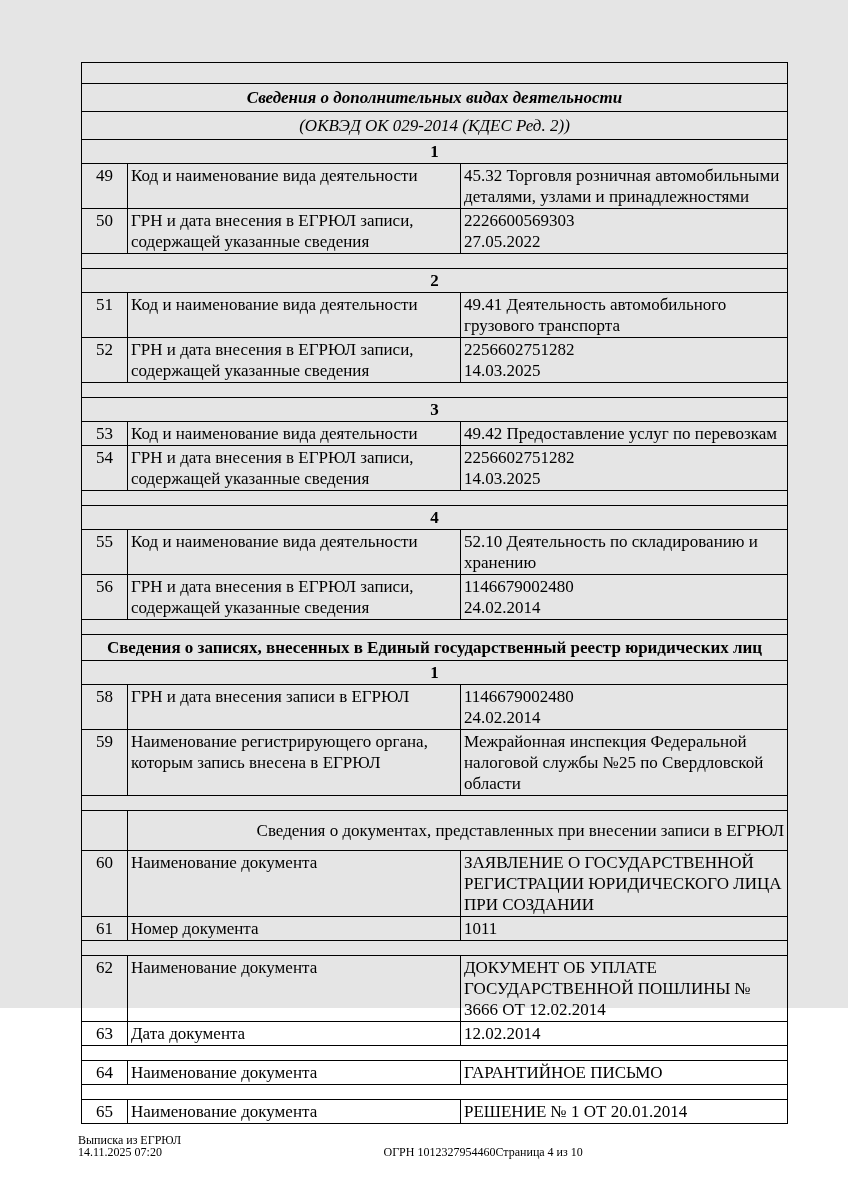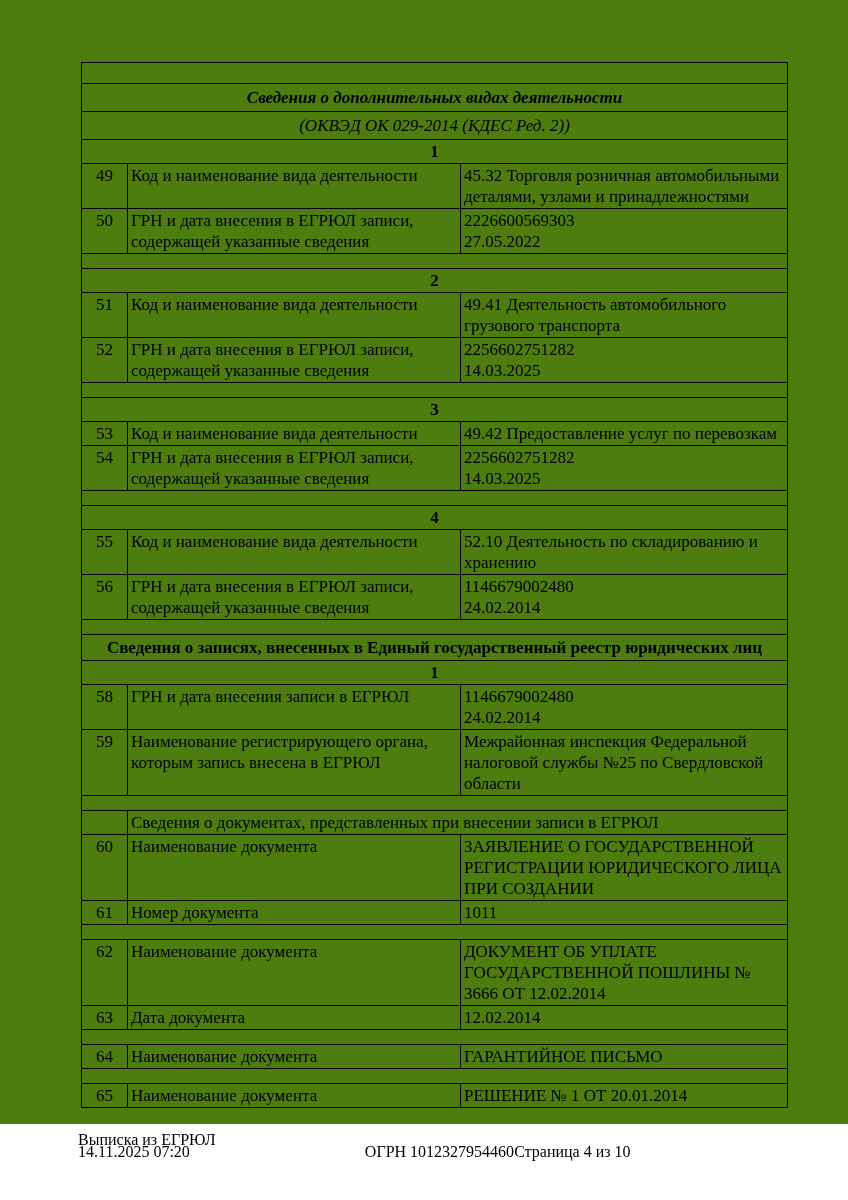--- a/index.html
+++ b/index.html
@@ -5,21 +5,21 @@
   * { margin: 0; padding: 0; box-sizing: border-box; }
   html, body { background: #ffffff; }
   body {
     position: relative;
     width: 848px;
     height: 1200px;
     overflow: hidden;
     font-family: "Liberation Serif", "DejaVu Serif", serif;
     color: #000;
   }
-  .page { position: relative; width: 848px; height: 1124px; background: #4d7c0f; }
+  .page { position: relative; width: 848px; height: 1008px; background: #e5e5e5; }
 
   table.egrul {
     position: absolute;
     left: 81px;
     top: 62px;
     width: 706px;
     border-collapse: collapse;
     table-layout: fixed;
   }
   td {
@@ -31,30 +31,30 @@
     overflow: hidden;
   }
   td.num { text-align: center; padding: 1px 1px; font-family: Liberation Serif, serif; }
   td.val { white-space: pre-line; padding: 1px 2px 1px 3px; }
   tr.top-empty td { height: 21px; }
   tr.spacer td { height: 15px; }
   td.section-title { font-weight: 700; font-style: italic; text-align: center; padding: 3px 2px; }
   td.okved { font-style: italic; text-align: center; padding: 3px 2px; }
   td.records-title { font-weight: 700; text-align: center; white-space: nowrap; padding: 2px 0; }
   td.secnum { font-weight: 700; text-align: center; padding: 1px 0; }
-  td.docs-hdr { padding: 1px 3px; }
+  td.docs-hdr { padding: 9px 3px; text-align: right; }
 
   .footer {
     position: absolute;
     left: 78px;
     top: 1134px;
     width: 723px;
     display: grid;
     grid-template-columns: 1fr auto 1fr;
-    font-size: 16px;
+    font-size: 12px;
     line-height: 12px;
   }
   .footer .f-center { align-self: end; text-align: center; }
   .footer .f-right  { align-self: end; text-align: left; }
 </style>
 </head>
 <body>
 
 <div class="page">
 

